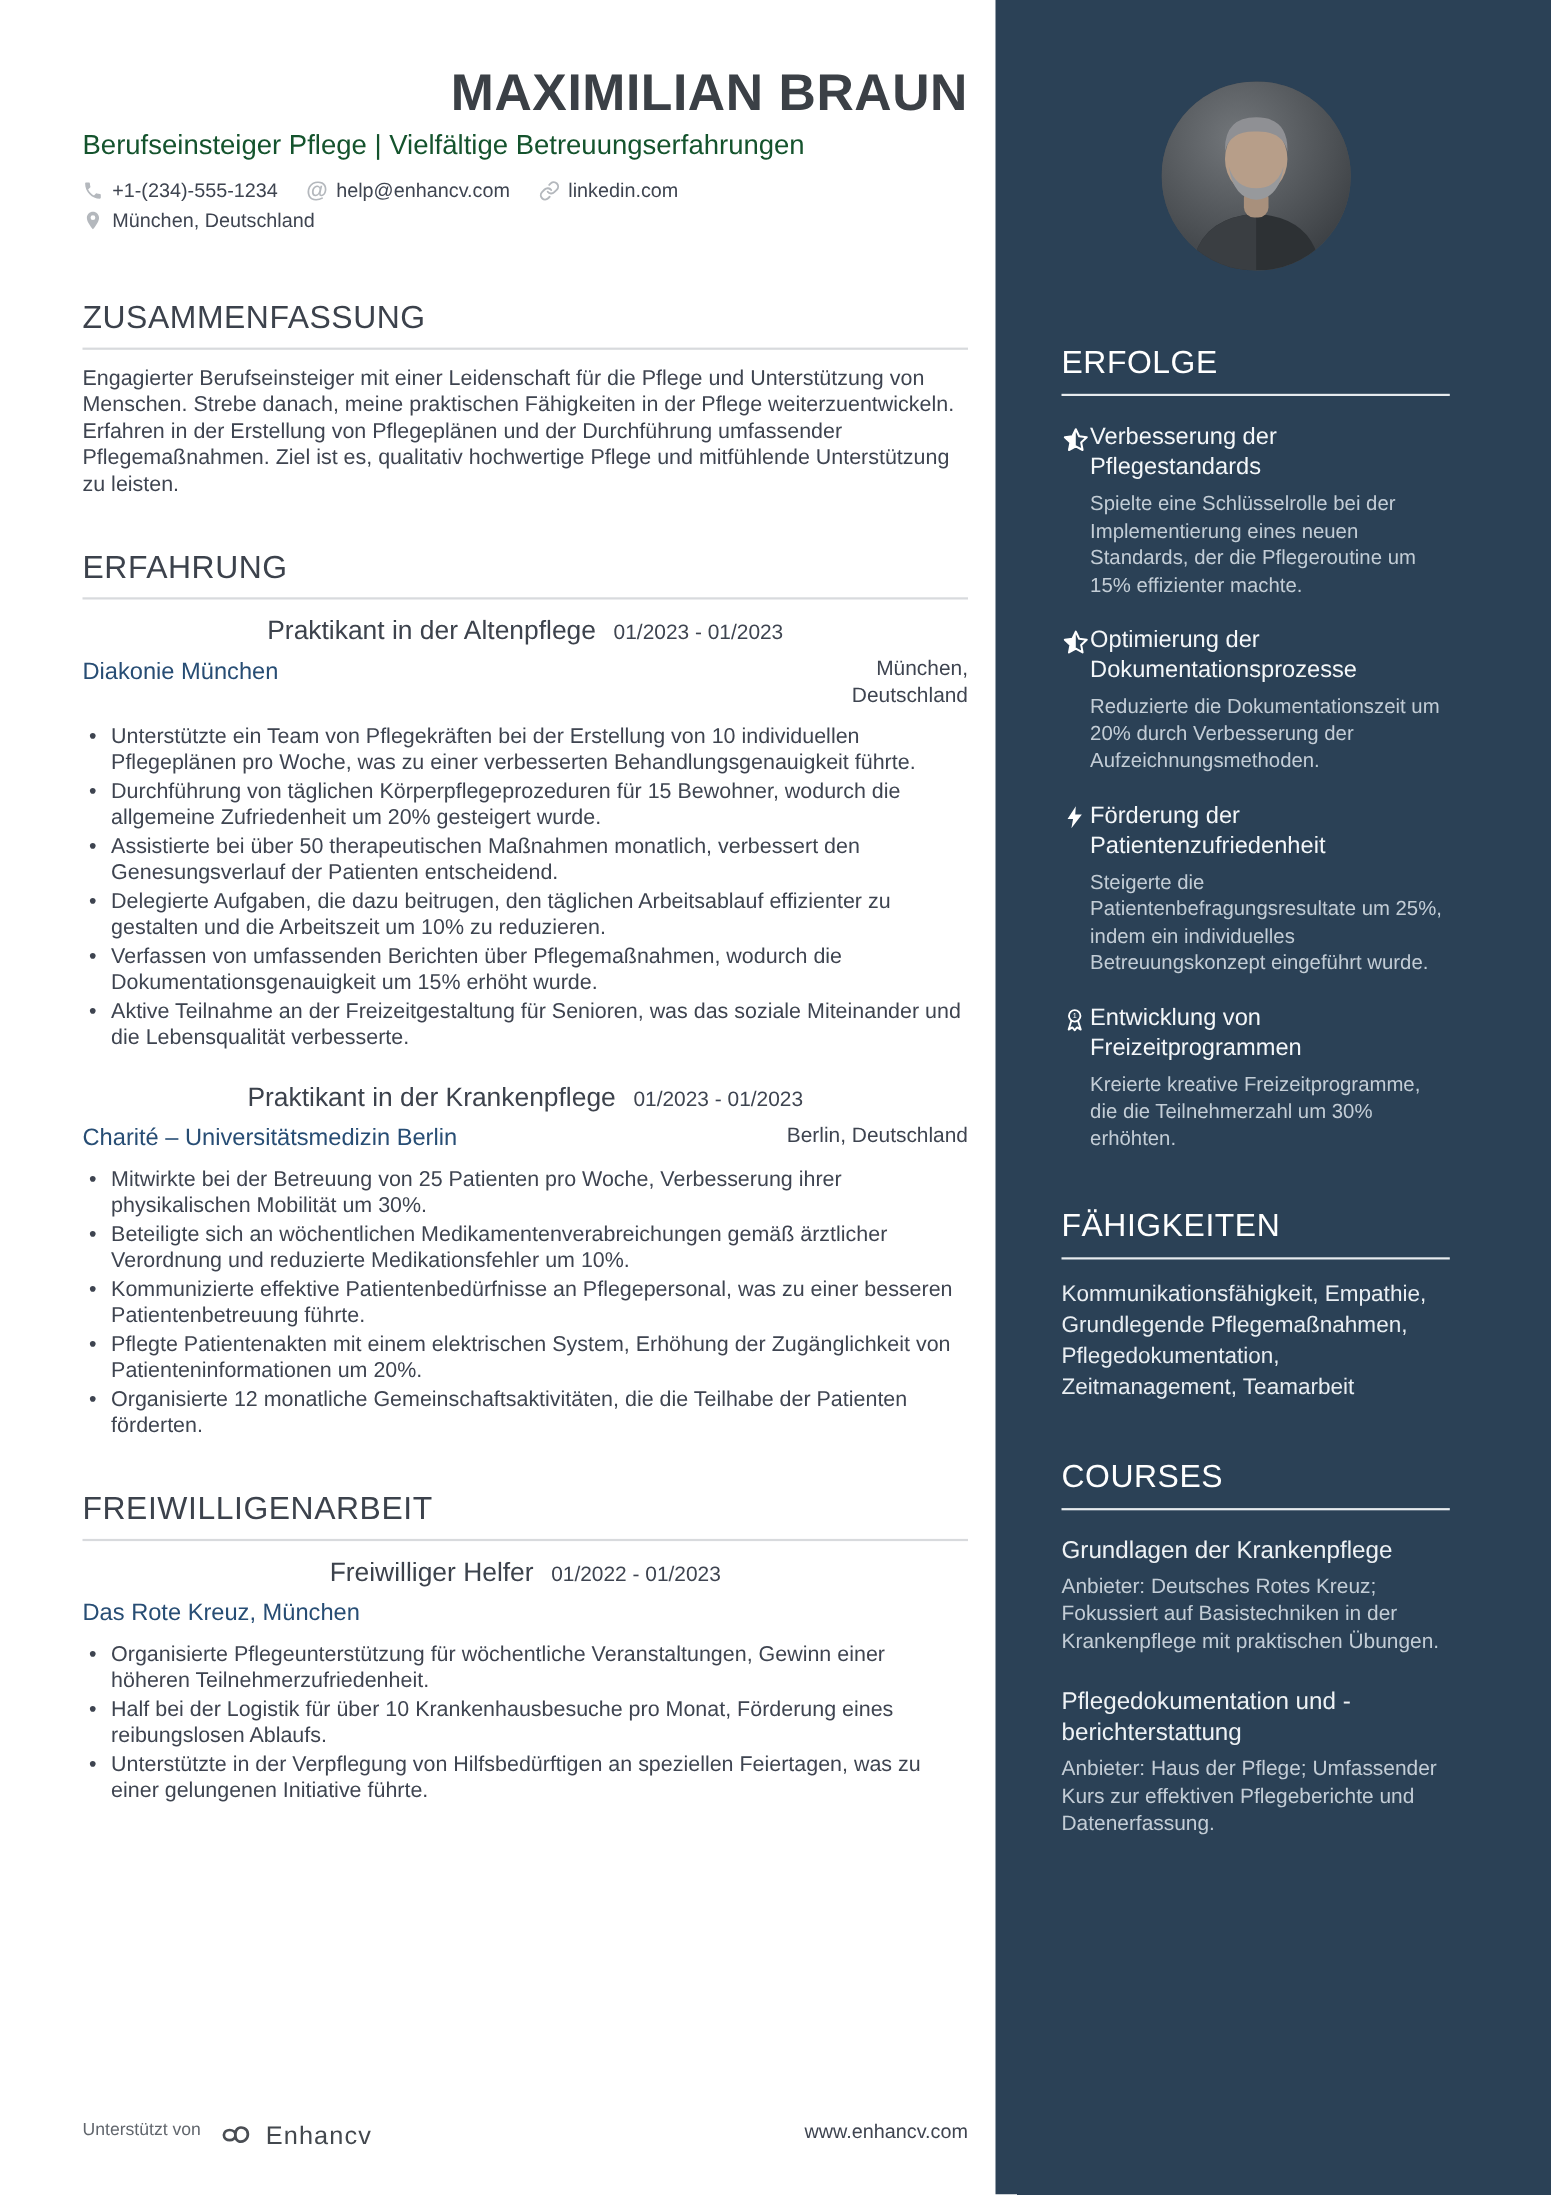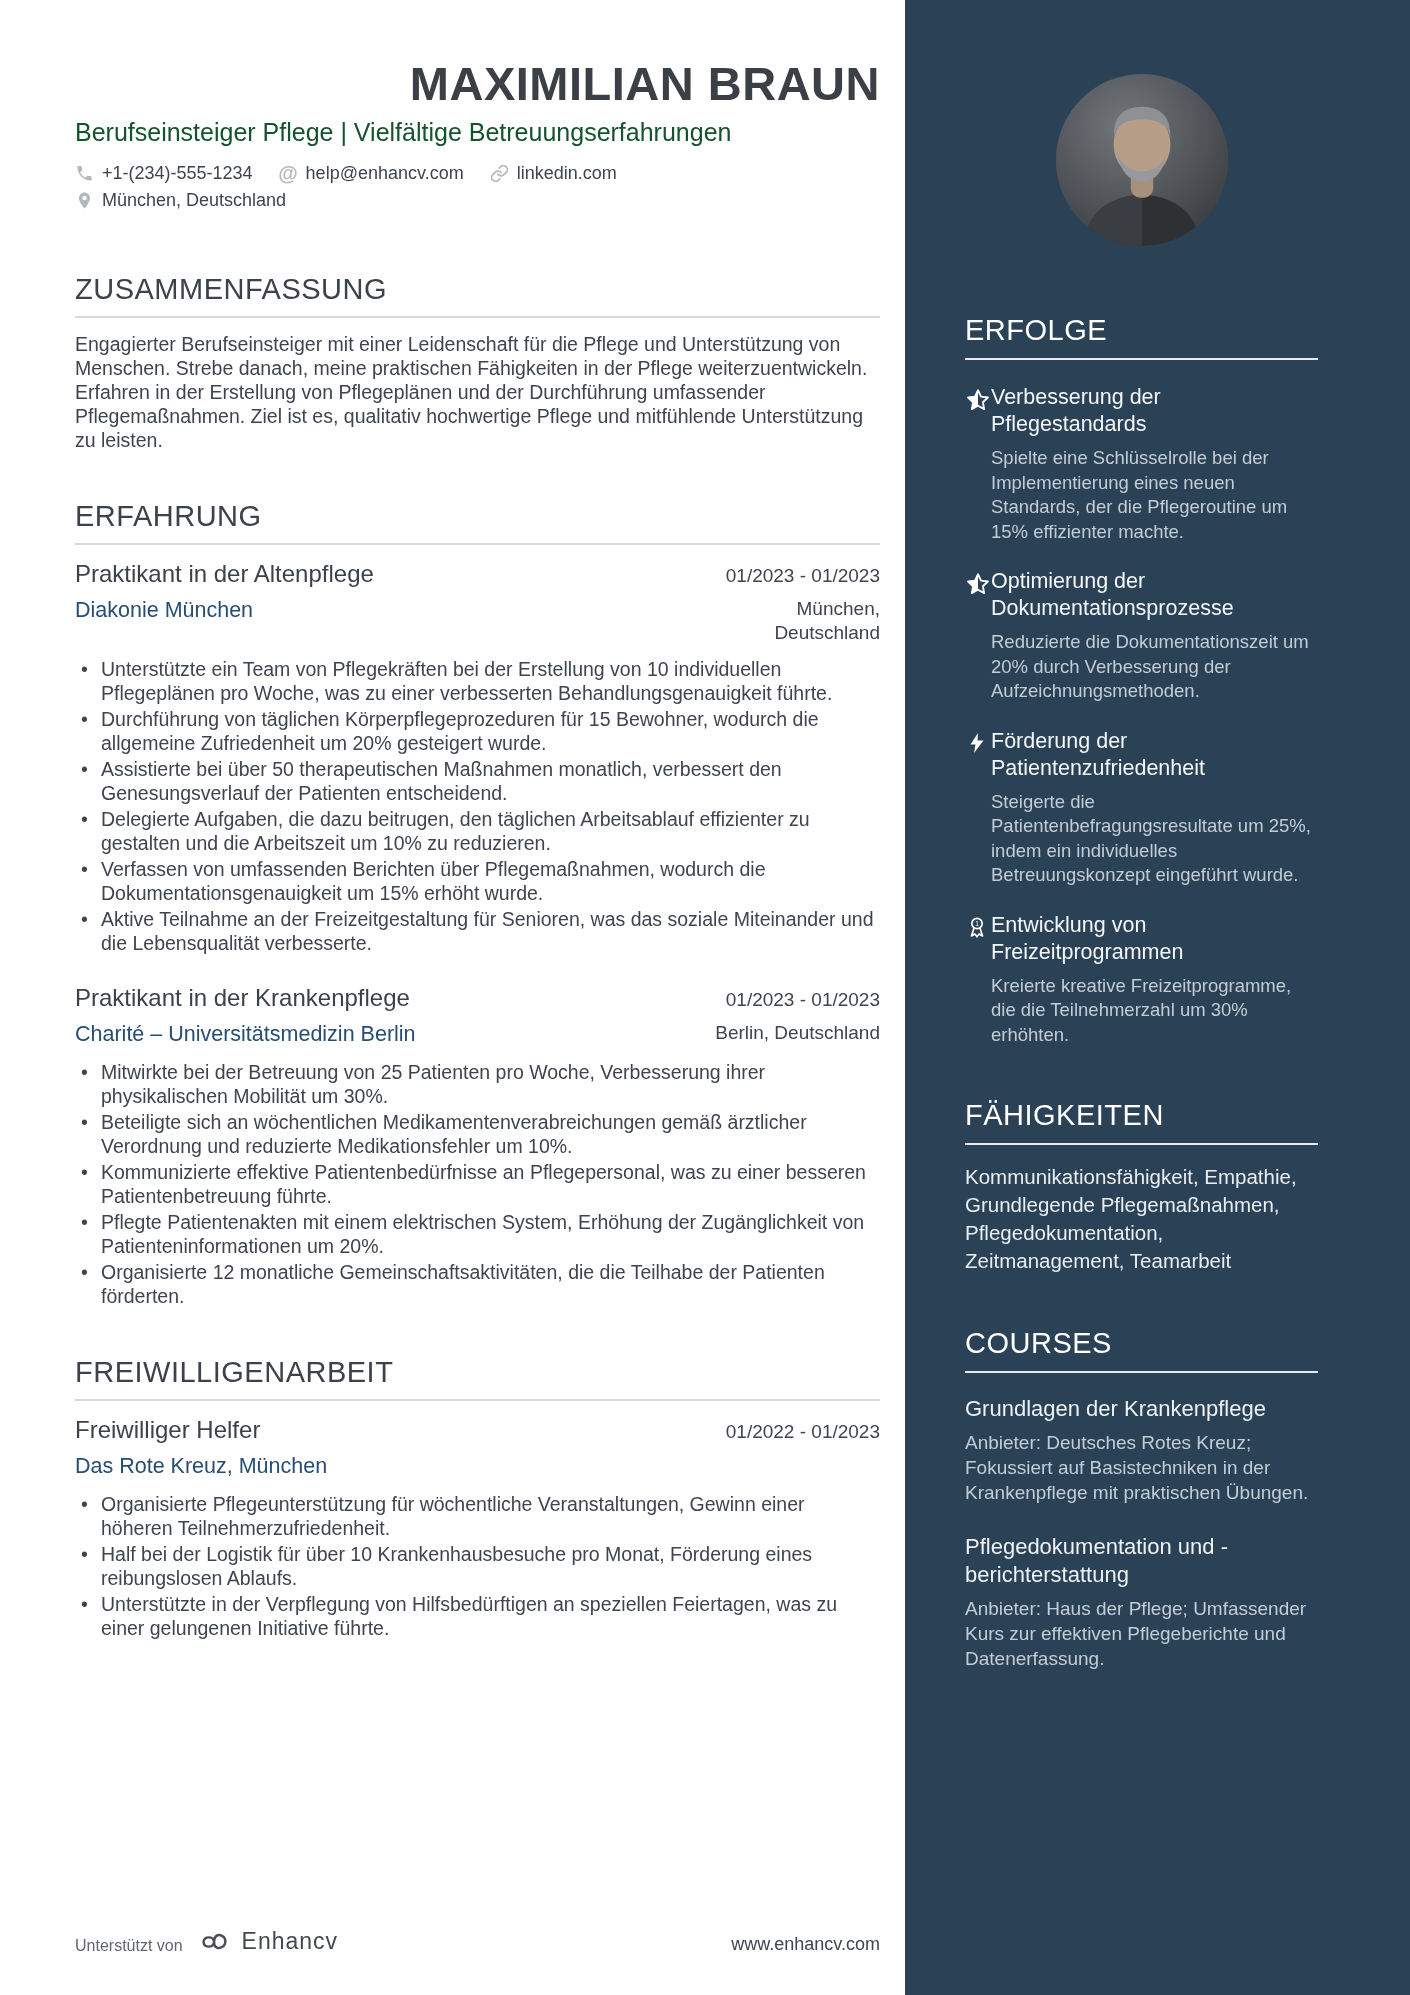--- a/index.html
+++ b/index.html
@@ -34,36 +34,36 @@
   .sec-head {
     font-size: 29px; line-height: 32px; font-weight: 500;
     letter-spacing: 0.5px; color: #3c424c; margin: 0;
   }
   .sec-rule { border: none; border-top: 2px solid #d8dadd; margin: 11px 0 14px 0; }
 
   .summary-text { margin: 0; font-size: 19.5px; line-height: 24px; color: #3e4450; }
 
   .job { margin-top: 14px; }
   .job + .job { margin-top: 28px; }
-  .job-head { display: flex; justify-content: space-between; align-items: baseline; gap: 16px; }
+  .job-head { display: flex; justify-content: center; align-items: baseline; gap: 16px; }
   .job-title { font-size: 24px; line-height: 30px; font-weight: 500; color: #3c424c; }
   .job-dates { font-size: 19px; color: #3e4450; white-space: nowrap; }
   .job-sub { display: flex; justify-content: space-between; align-items: flex-start; gap: 20px; margin-top: 8px; }
   .job-company { font-size: 21.5px; line-height: 27px; font-weight: 500; color: #274d74; }
   .job-loc { font-size: 19px; line-height: 24px; color: #3e4450; text-align: right; }
   .job-loc.narrow { max-width: 125px; }
   ul.bullets { margin: 12px 0 0 0; padding: 0; list-style: none; }
   ul.bullets li {
     position: relative; padding-left: 26px; margin-top: 2px;
     font-size: 19.5px; line-height: 24px; color: #3e4450;
   }
   ul.bullets li::before { content: "•"; position: absolute; left: 6px; top: 0; color: #3e4450; }
 
   
-  .footer { margin-top: auto; display: flex; align-items: flex-end; }
+  .footer { margin-top: auto; display: flex; align-items: flex-start; }
   .powered-by { font-size: 16px; color: #61666d; }
   .brand-logo { margin: 0 9px 0 12px; display: inline-flex; }
   .brand-name { font-size: 23px; font-weight: 500; letter-spacing: 1px; color: #43484e; }
   .footer-url { margin-left: auto; font-size: 18px; color: #3e4450; }
 
   
   aside {
     width: 505px; height: 100%;
     background: #2b4156;
     padding: 74px 92px 40px 60px;

